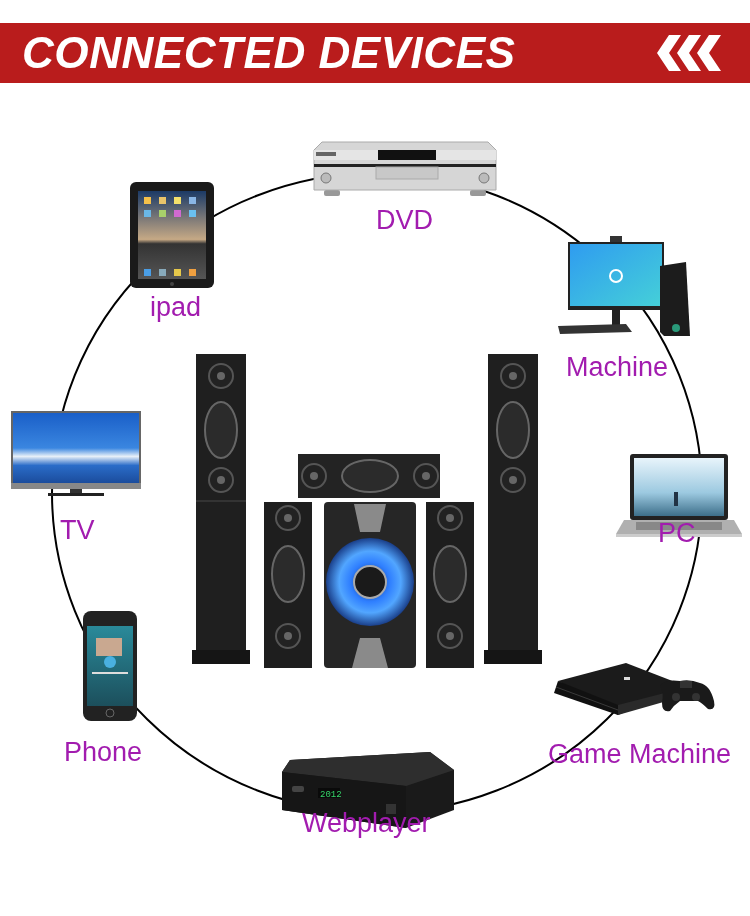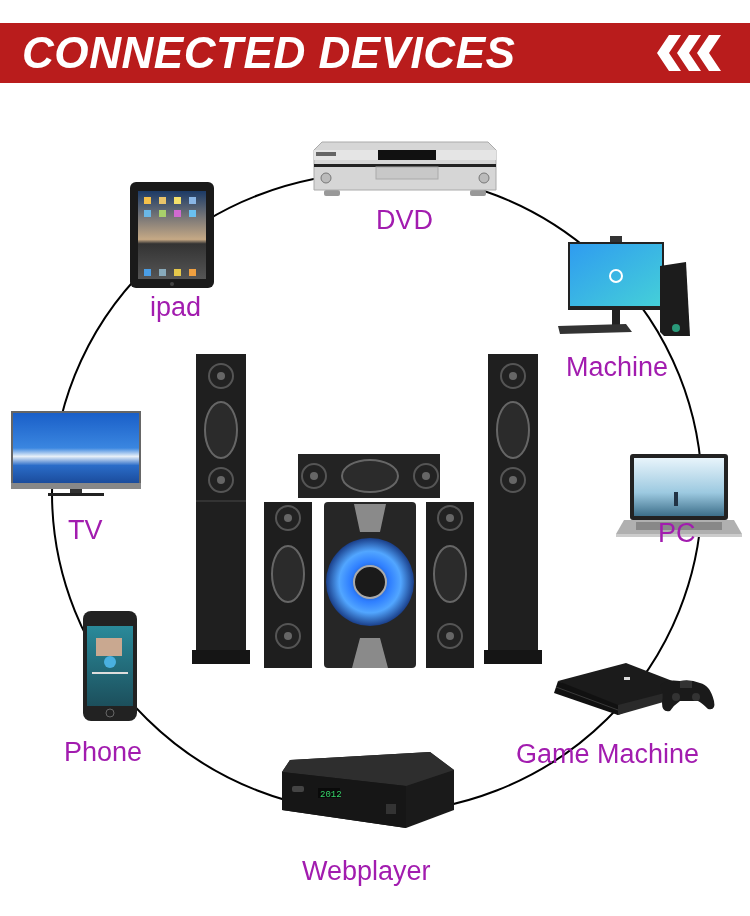--- a/index.html
+++ b/index.html
@@ -97,21 +97,21 @@
         <stop offset=".75" stop-color="#2a6cc8"></stop>
         <stop offset="1" stop-color="#1b4c9c"></stop>
       </linearGradient>
     </defs>
   <rect x="1" y="1" width="130" height="78" fill="#666"></rect>
   <rect x="3" y="3" width="126" height="70" fill="url(#tvg)"></rect>
   <rect x="1" y="73" width="130" height="6" fill="#888"></rect>
   <rect x="60" y="79" width="12" height="4" fill="#333"></rect>
   <rect x="38" y="83" width="56" height="3" fill="#222"></rect>
 </svg>
-<div class="label" style="left:68px;top:515px">TV</div>
+<div class="label" style="left:60px;top:515px">TV</div>
 
 <svg class="dev" style="left:614px;top:452px" width="130" height="86" viewBox="0 0 130 86">
   <defs>
       <linearGradient id="lpg" x1="0" y1="0" x2="0" y2="1">
         <stop offset="0" stop-color="#e8f4fb"></stop>
         <stop offset=".6" stop-color="#9cc9e0"></stop>
         <stop offset="1" stop-color="#3d6f8a"></stop>
       </linearGradient>
     </defs>
   <rect x="16" y="2" width="98" height="66" rx="3" fill="#222"></rect>
@@ -143,32 +143,32 @@
   <polygon points="10,24 78,6 140,30 70,58" fill="#1b1b1b"></polygon>
   <polygon points="10,24 70,48 70,58 6,36" fill="#111"></polygon>
   <polygon points="70,48 140,30 140,38 70,58" fill="#2a2a2a"></polygon>
   <line x1="8" y1="30" x2="70" y2="53" stroke="#3a3a3a"></line>
   <rect x="76" y="20" width="6" height="3" fill="#ddd"></rect>
   <path d="M112 28 q6 -6 20 -4 q10 -2 20 2 q10 2 14 18 q2 10 -6 8 q-6 -6 -10 -8 l-18 0 q-6 4 -10 10 q-8 2 -8 -8 q2 -10 -2 -18z" fill="#1a1a1a"></path>
   <rect x="132" y="24" width="12" height="7" fill="#333"></rect>
   <circle cx="128" cy="40" r="4" fill="#333"></circle>
     <circle cx="148" cy="40" r="4" fill="#333"></circle>
 </svg>
-<div class="label" style="left:516px;top:739px">Game Machine</div>
+<div class="label" style="left:548px;top:739px">Game Machine</div>
 
 <svg class="dev" style="left:280px;top:748px" width="176" height="84" viewBox="0 0 176 84">
   <polygon points="10,12 150,4 174,22 174,62 126,80 2,62 2,24" fill="#1a1a1a"></polygon>
   <polygon points="10,12 150,4 174,22 126,38 2,24" fill="#2e2e2e"></polygon>
   <polygon points="2,24 126,38 126,80 2,62" fill="#161616"></polygon>
   <rect x="38" y="40" width="22" height="10" fill="#0a0a0a"></rect>
   <text x="40" y="49" font-family="Liberation Mono, monospace" font-size="9" fill="#36d66a">2012</text>
   <rect x="12" y="38" width="12" height="6" rx="2" fill="#444"></rect>
   <rect x="106" y="56" width="10" height="10" fill="#333"></rect>
 </svg>
-<div class="label" style="left:302px;top:856px">Webplayer</div>
+<div class="label" style="left:302px;top:808px">Webplayer</div>
 
 <svg class="dev" style="left:190px;top:352px" width="360" height="320" viewBox="0 0 360 320">
   <defs>
     <radialGradient id="blue" cx=".5" cy=".5" r=".5">
         <stop offset="0" stop-color="#0e2a66"></stop>
         <stop offset=".45" stop-color="#2f7fff"></stop>
         <stop offset=".7" stop-color="#52a6ff"></stop>
         <stop offset="1" stop-color="#1a3f8a"></stop>
       </radialGradient>
     <g id="driver">

